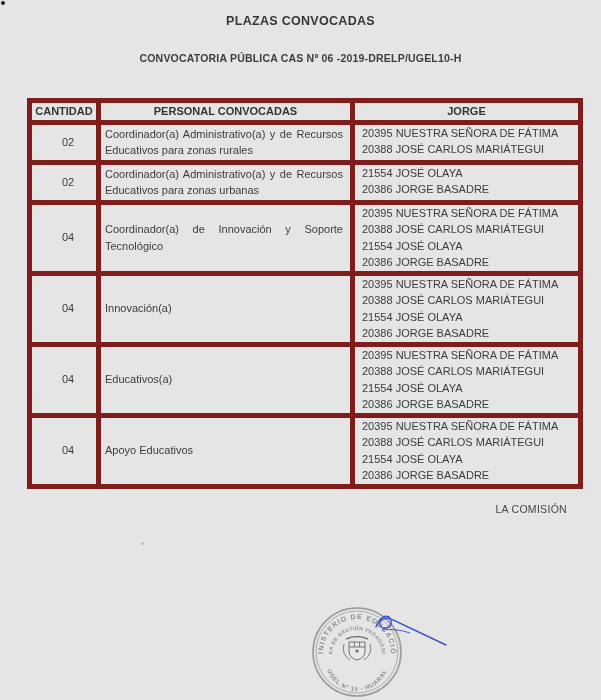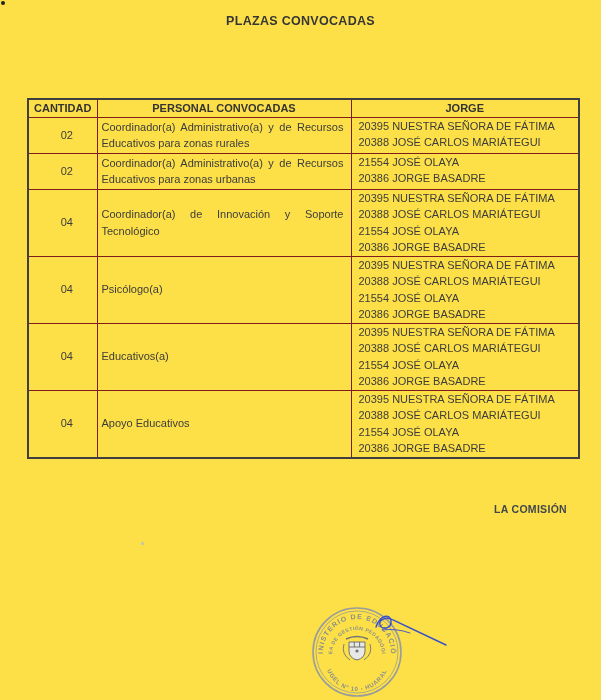--- a/index.html
+++ b/index.html
@@ -1,21 +1,21 @@
 <!DOCTYPE html>
 <html><head>
 <meta charset="utf-8">
 <style>
   * { margin: 0; padding: 0; box-sizing: border-box; }
   html, body { background: #ffffff; }
   .page {
     position: relative;
     width: 601px;
     height: 700px;
-    background: #fde047;
+    background: #e5e5e5;
     font-family: "Liberation Sans", sans-serif;
     color: #3a3a3a;
     overflow: hidden;
   }
   .doc-title {
     position: absolute;
     top: 14px; left: 0; right: 0;
     text-align: center;
     font-size: 12.5px;
     font-weight: 700;
@@ -35,21 +35,21 @@
     position: absolute;
     top: 98px; left: 27px;
     width: 551px;
     border-collapse: collapse;
     table-layout: fixed;
     font-size: 11px;
     line-height: 16.5px;
     color: #3c3c3c;
   }
   table.plazas, table.plazas th, table.plazas td {
-    border: 1px solid #7f1d1d;
+    border: 5px solid #7f1d1d;
   }
   table.plazas { border-width: 2px; border-color: #3f3f3f; }
   col.c-cantidad { width: 69px; }
   col.c-personal { width: 254px; }
   col.c-iiee     { width: 228px; }
   table.plazas th {
     font-weight: 700;
     text-align: center;
     padding: 0 2px;
     height: 17px;
@@ -69,21 +69,21 @@
     vertical-align: top;
     padding: 0 20px 0 7px;
     margin-top: 36px;
   }
   td.iiee div { white-space: nowrap; }
   .commission {
     position: absolute;
     top: 503px;
     right: 34px;
     font-size: 10.5px;
-    font-weight: 700;
+    font-weight: 400;
     letter-spacing: 0.3px;
     color: #40474d;
     padding-left: 44px;
   }
   .seal-wrap {
     position: absolute;
     left: 298px; top: 597px;
     width: 170px; height: 103px;
   }
   .speck {
@@ -92,20 +92,21 @@
   }
   .speck-a { left: 1px; top: 1px; width: 4px; height: 4px; background: #222; }
   .speck-b { left: 141px; top: 542px; width: 3px; height: 3px; background: #b9c2bf; }
 </style>
 </head>
 <body>
 
 <div class="page">
 
   <div class="doc-title">PLAZAS CONVOCADAS</div>
+  <div class="doc-subtitle">CONVOCATORIA PÚBLICA CAS Nº 06 -2019-DRELP/UGEL10-H</div>
 
   <table class="plazas">
     <colgroup>
       <col class="c-cantidad">
       <col class="c-personal">
       <col class="c-iiee">
     </colgroup>
     <thead>
       <tr>
         <th>CANTIDAD</th>
@@ -138,21 +139,21 @@
       <td class="iiee">
             <div>20395 NUESTRA SEÑORA DE FÁTIMA</div>
             <div>20388 JOSÉ CARLOS MARIÁTEGUI</div>
             <div>21554 JOSÉ OLAYA</div>
             <div>20386 JORGE BASADRE</div>
           </td>
     </tr>
 
     <tr>
       <td class="cantidad">04</td>
-      <td class="personal">Psicólogo(a)</td>
+      <td class="personal">Innovación(a)</td>
       <td class="iiee">
             <div>20395 NUESTRA SEÑORA DE FÁTIMA</div>
             <div>20388 JOSÉ CARLOS MARIÁTEGUI</div>
             <div>21554 JOSÉ OLAYA</div>
             <div>20386 JORGE BASADRE</div>
           </td>
     </tr>
 
     <tr>
       <td class="cantidad">04</td>

